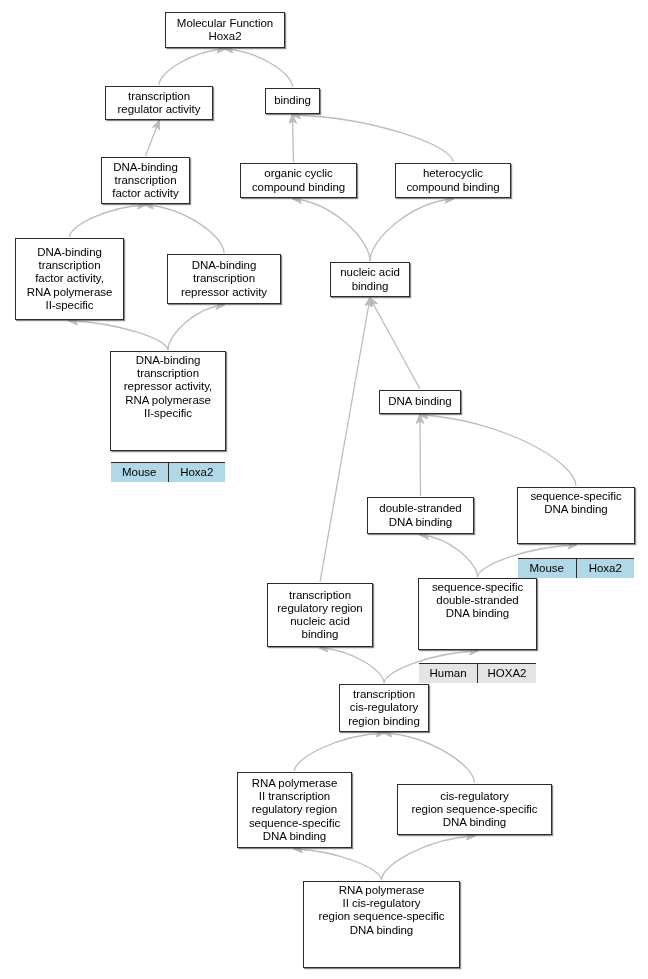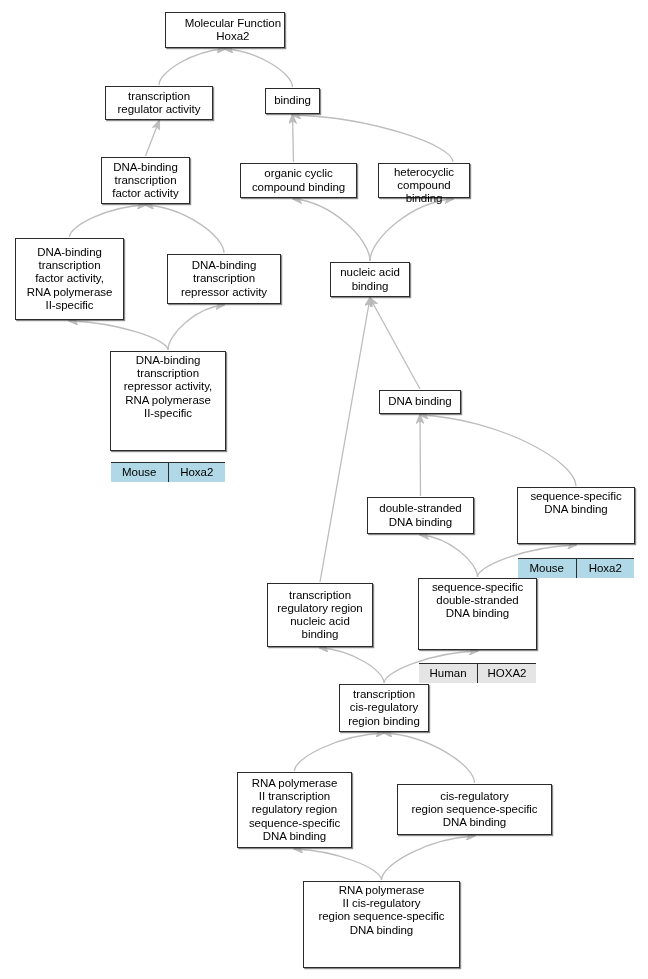--- a/index.html
+++ b/index.html
@@ -101,41 +101,41 @@
         <path d="M 477.5 577 C 477.5 565.8, 526.75 546.6, 576 545" marker-end="url(#arrowhead)"></path>
         <path d="M 384 683 C 384 670.75, 352 649.75, 320 648" marker-end="url(#arrowhead)"></path>
         <path d="M 384 683 C 384 671.8, 430.75 652.6, 477.5 651" marker-end="url(#arrowhead)"></path>
         <path d="M 294.5 771 C 294.5 757.7, 339.25 734.9, 384 733" marker-end="url(#arrowhead)"></path>
         <path d="M 474.5 783 C 474.5 765.5, 429.25 735.5, 384 733" marker-end="url(#arrowhead)"></path>
         <path d="M 381.5 880 C 381.5 869.15, 338 850.55, 294.5 849" marker-end="url(#arrowhead)"></path>
         <path d="M 381.5 880 C 381.5 864.6, 428 838.2, 474.5 836" marker-end="url(#arrowhead)"></path>
       </g>
   </svg>
   <div id="node-layer">
-      <div class="node" style="left: 165px; top: 12px; width: 120px; height: 36px; align-items: flex-end;">
+      <div class="node" style="left: 165px; top: 12px; width: 120px; height: 36px;">
         <div class="label">Molecular Function
 Hoxa2</div>
       </div>
       <div class="node" style="left: 105px; top: 86px; width: 108px; height: 34px;">
         <div class="label">transcription
 regulator activity</div>
       </div>
       <div class="node" style="left: 265px; top: 88px; width: 55px; height: 26px;">
         <div class="label">binding</div>
       </div>
       <div class="node" style="left: 101px; top: 157px; width: 89px; height: 47px;">
         <div class="label">DNA-binding
 transcription
 factor activity</div>
       </div>
       <div class="node" style="left: 240px; top: 163px; width: 117px; height: 35px;">
         <div class="label">organic cyclic
 compound binding</div>
       </div>
-      <div class="node" style="left: 378px; top: 163px; width: 92px; height: 35px;">
+      <div class="node" style="left: 395px; top: 163px; width: 116px; height: 35px;">
         <div class="label">heterocyclic
 compound binding</div>
       </div>
       <div class="node" style="left: 15px; top: 238px; width: 109px; height: 82px;">
         <div class="label">DNA-binding
 transcription
 factor activity,
 RNA polymerase
 II-specific</div>
       </div>

